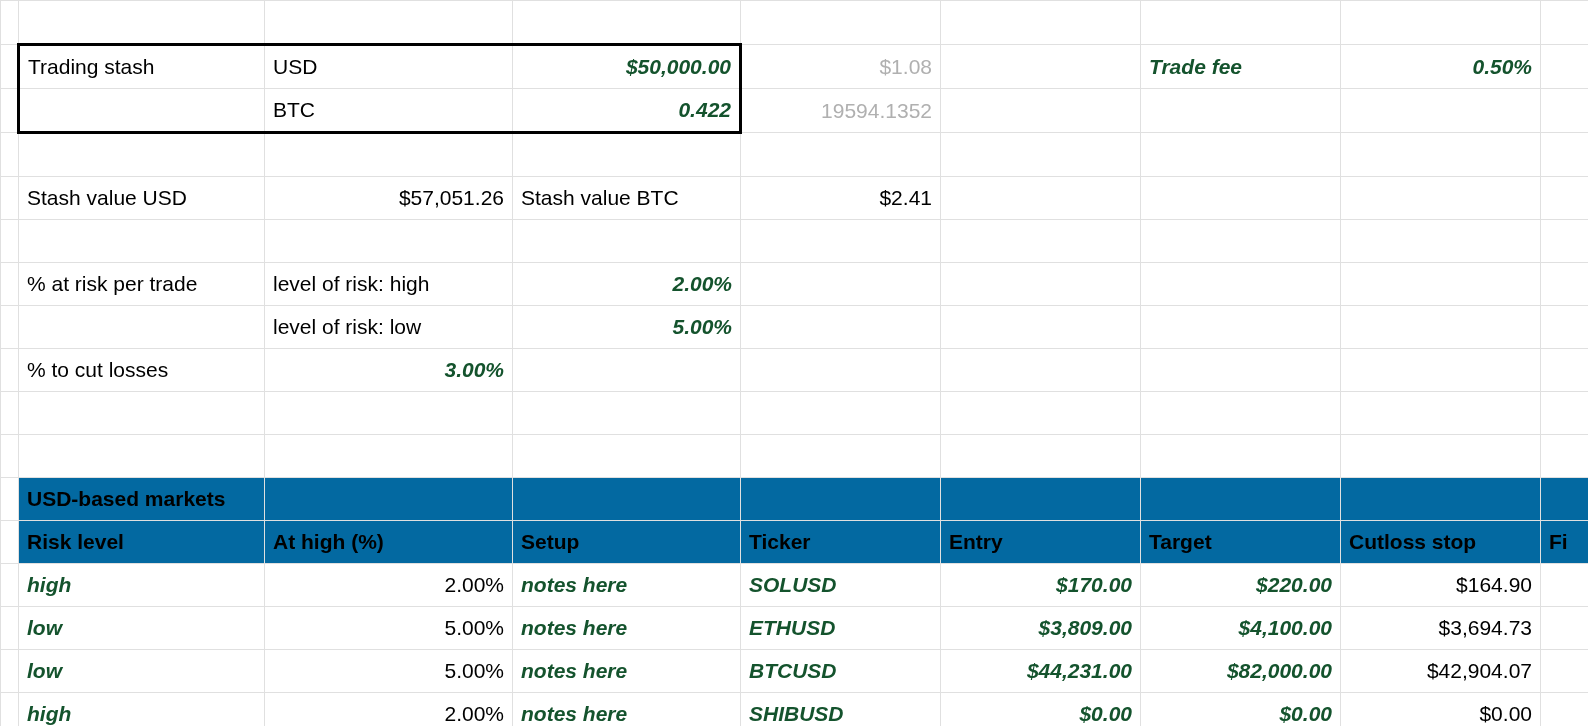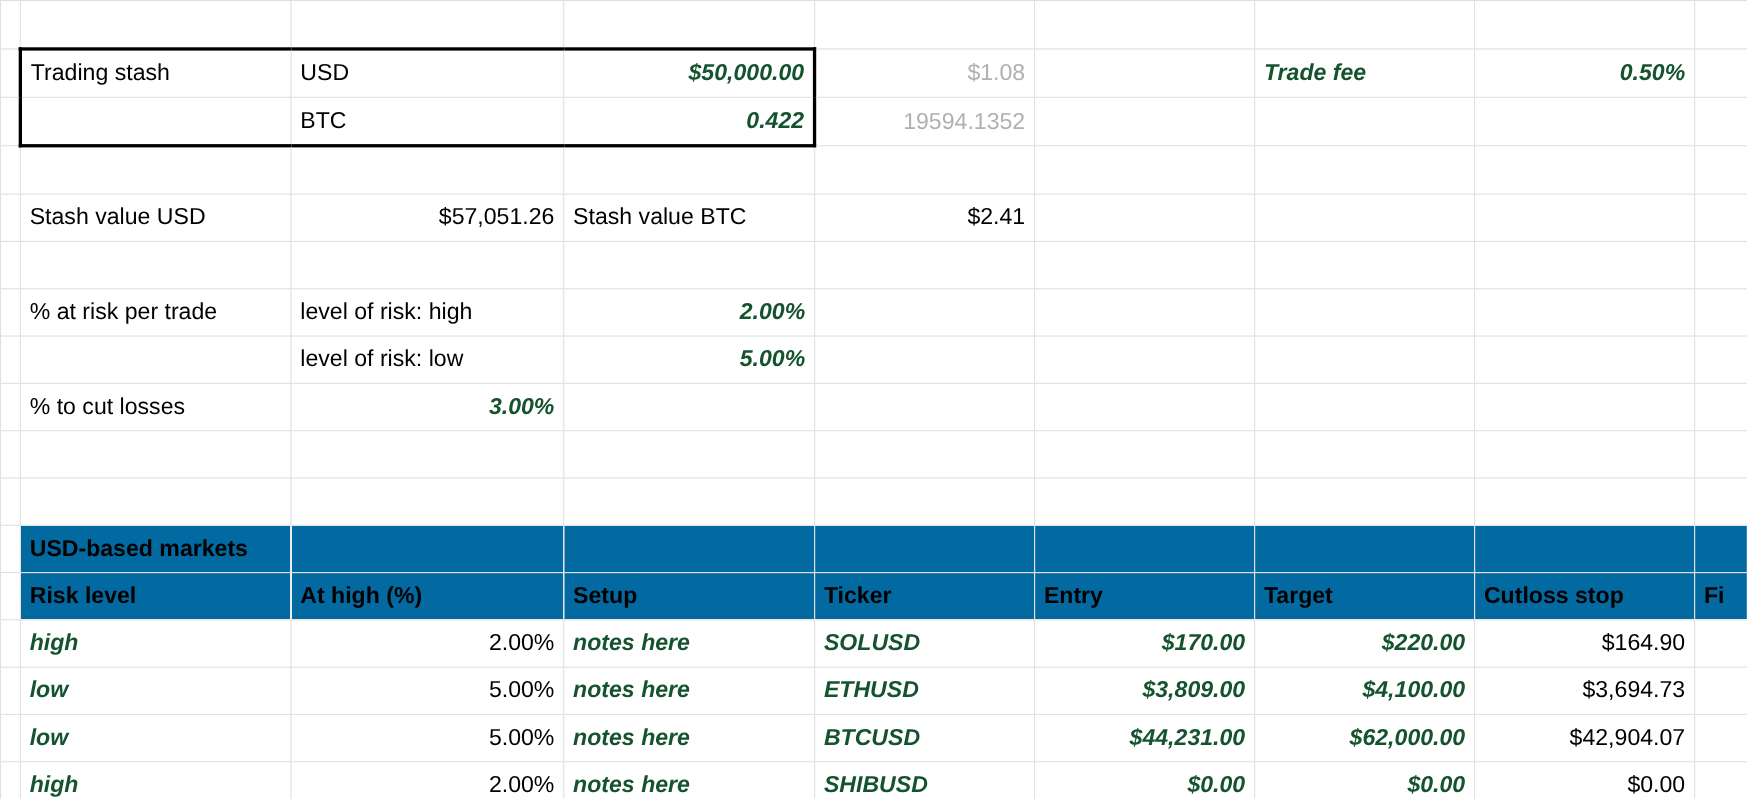--- a/index.html
+++ b/index.html
@@ -239,21 +239,21 @@
     <td class="right">$3,694.73</td>
     <td></td>
   </tr>
   <tr>
     <td></td>
     <td class="green">low</td>
     <td class="right">5.00%</td>
     <td class="green">notes here</td>
     <td class="green">BTCUSD</td>
     <td class="right green">$44,231.00</td>
-    <td class="right green">$62,000.00</td>
+    <td class="right green">$82,000.00</td>
     <td class="right">$42,904.07</td>
     <td></td>
   </tr>
   <tr>
     <td></td>
     <td class="green">high</td>
     <td class="right">2.00%</td>
     <td class="green">notes here</td>
     <td class="green">SHIBUSD</td>
     <td class="right green">$0.00</td>

